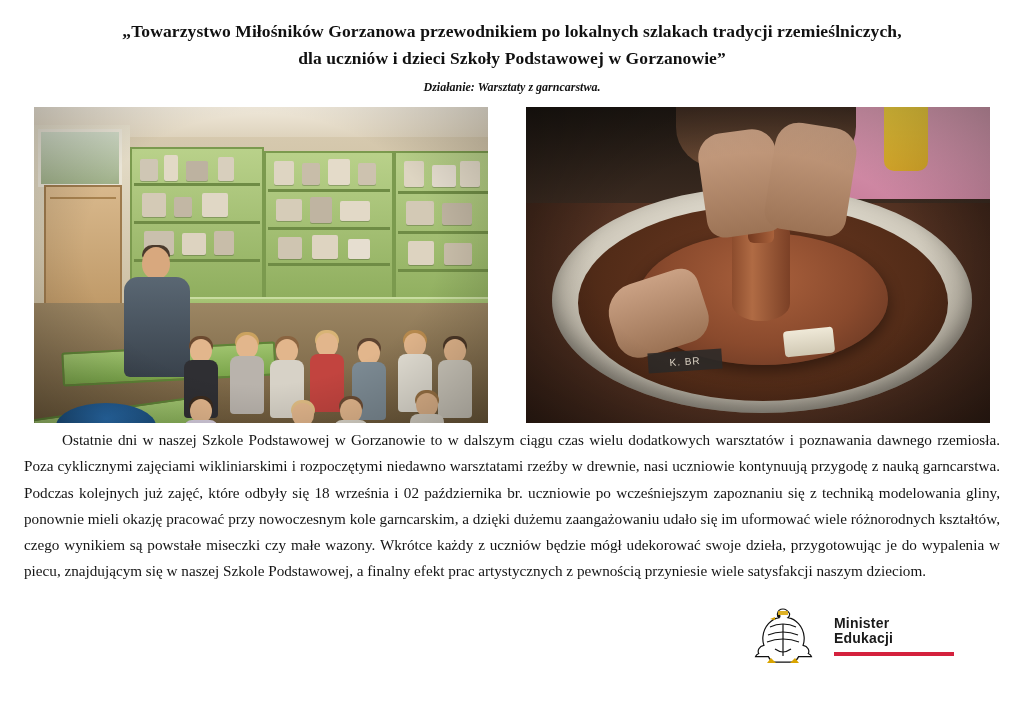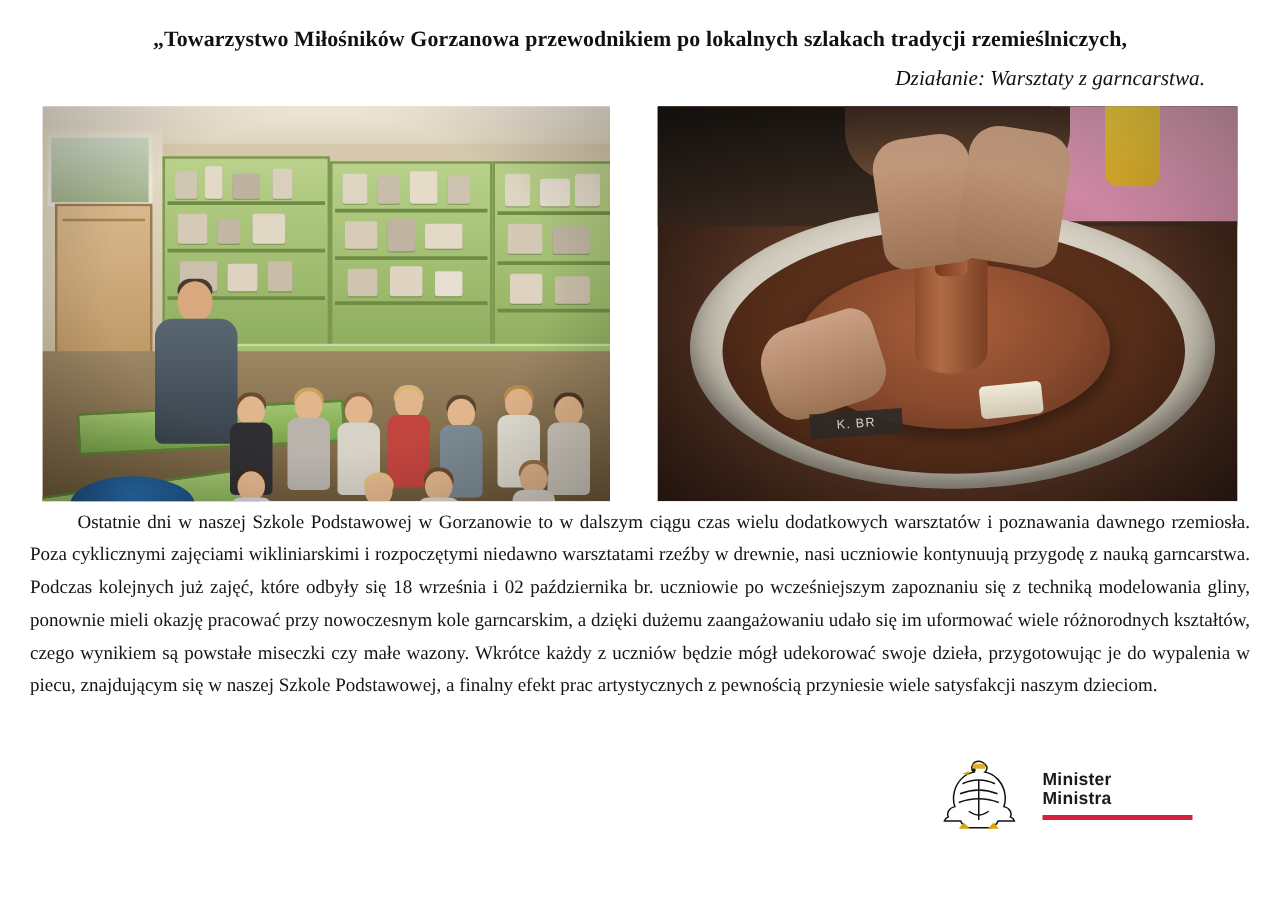--- a/index.html
+++ b/index.html
@@ -29,24 +29,23 @@
     text-align: center;
   }
   .title-line {
     font-weight: bold;
     font-size: 17.5px;
     line-height: 1.55;
     letter-spacing: 0.1px;
   }
   .subtitle-line {
     font-style: italic;
-    font-weight: normal;
-    font-size: 17px;
+    font-weight: bold;
+    font-size: 12px;
     margin-top: 8px;
-    text-align: right;
   }
 
   
   .photos {
     margin-top: 12px;
     padding: 0 34px;
     display: flex;
     gap: 12px;
     justify-content: space-between;
   }
@@ -320,20 +319,21 @@
     background: #d4213d;
   }
 </style>
 </head>
 <body>
 
 <div class="page">
 
   <div class="title-block">
     <div class="title-line">„Towarzystwo Miłośników Gorzanowa przewodnikiem po lokalnych szlakach tradycji rzemieślniczych,</div>
+    <div class="title-line">dla uczniów i dzieci Szkoły Podstawowej w Gorzanowie”</div>
     <div class="subtitle-line">Działanie: Warsztaty z garncarstwa.</div>
   </div>
 
   <div class="photos">
 
     <div class="photo photo-left">
       <div class="pl-bg"></div>
       <div class="pl-ceiling"></div>
       <div class="pl-wall-left"></div>
       <div class="pl-window"></div>
@@ -499,19 +499,19 @@
           </g>
           <circle cx="31" cy="15" r="1.6" fill="#111"></circle>
           <path d="M27 16 l-5 2 l5 1 z" fill="#d9a400"></path>
           <path d="M30 10 h10 v4 h-10 z" fill="#d9a400" opacity=".85"></path>
           <path d="M23 57 l-4 5 h9 z" fill="#d9a400"></path>
           <path d="M47 57 l4 5 h-9 z" fill="#d9a400"></path>
         </svg>
       </div>
       <div class="logo-words">
         <div class="l1">Minister</div>
-        <div class="l2">Ministra</div>
+        <div class="l2">Edukacji</div>
         <div class="logo-rule" style="background: rgb(212, 33, 61);"></div>
       </div>
     </div>
   </div>
 
 </div>
 
 </body></html>

